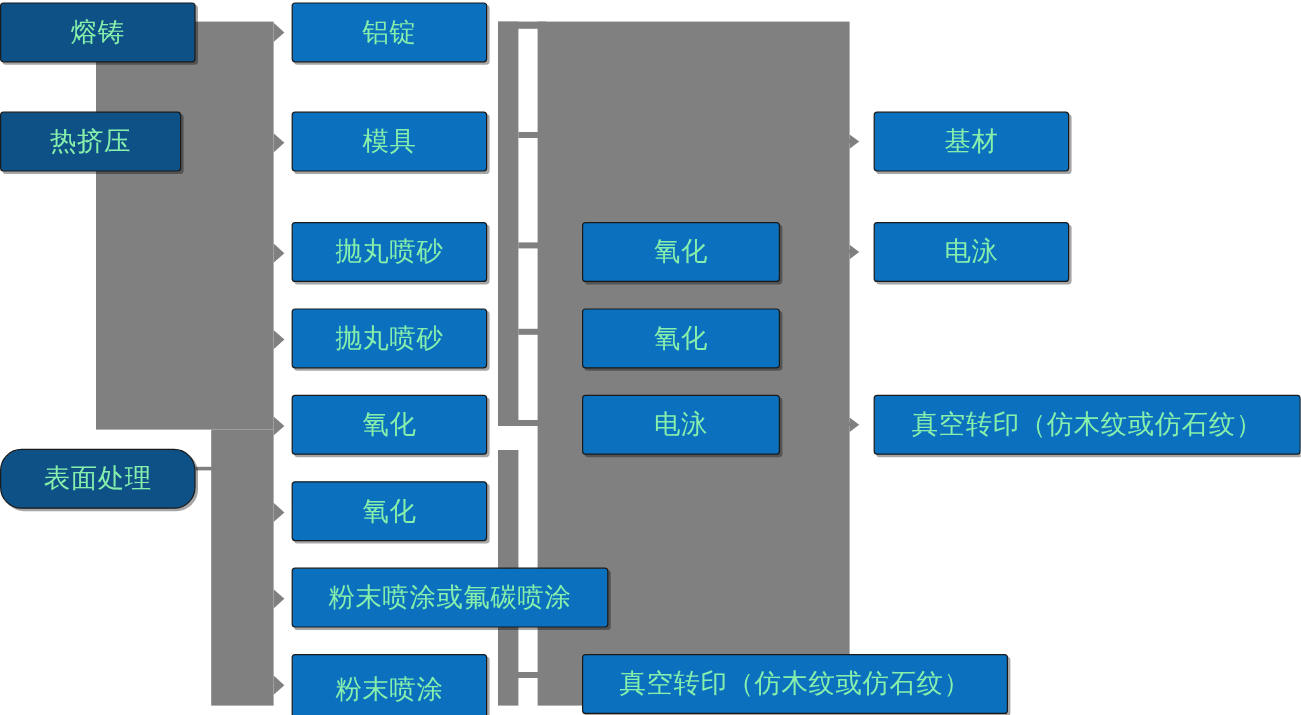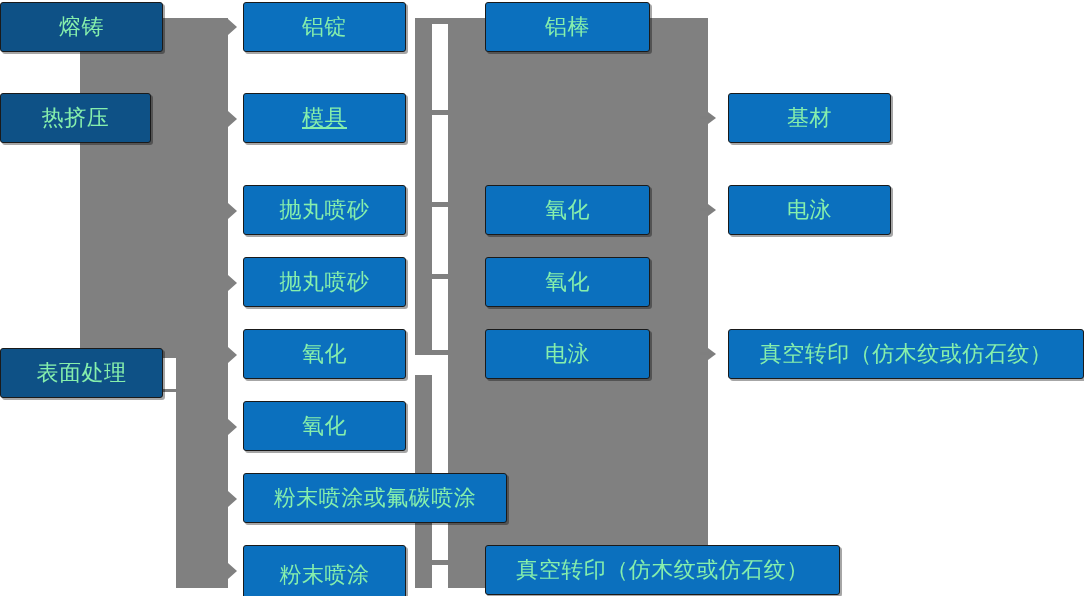--- a/index.html
+++ b/index.html
@@ -102,28 +102,28 @@
   <div class="conn" style="left:700px; top:208px; width:10px;"></div>
   <div class="conn-head" style="left:708px; top:348px;"></div>
   <div class="conn" style="left:700px; top:352px; width:10px;"></div>
 
   <div class="box dark" style="left:0px; top:2px; width:163px; height:50px;">
     <span>熔铸</span>
   </div>
   <div class="box dark" style="left:0px; top:93px; width:151px; height:50px;">
     <span>热挤压</span>
   </div>
-  <div class="box dark" style="left:0px; top:348px; width:163px; height:50px;">
+  <div class="box dark" style="left:0px; top:374px; width:163px; height:50px;border-radius:18px;">
     <span>表面处理</span>
   </div>
 
   <div class="box light" style="left:243px; top:2px; width:163px; height:50px;">
     <span>铝锭</span>
   </div>
-  <div class="box light" style="left:243px; top:93px; width:163px; height:50px;text-decoration:underline;">
+  <div class="box light" style="left:243px; top:93px; width:163px; height:50px;">
     <span>模具</span>
   </div>
   <div class="box light" style="left:243px; top:185px; width:163px; height:50px;">
     <span>抛丸喷砂</span>
   </div>
   <div class="box light" style="left:243px; top:257px; width:163px; height:50px;">
     <span>抛丸喷砂</span>
   </div>
   <div class="box light" style="left:243px; top:329px; width:163px; height:50px;">
     <span>氧化</span>
@@ -131,23 +131,20 @@
   <div class="box light" style="left:243px; top:401px; width:163px; height:50px;">
     <span>氧化</span>
   </div>
   <div class="box light" style="left:243px; top:473px; width:264px; height:50px;">
     <span>粉末喷涂或氟碳喷涂</span>
   </div>
   <div class="box light" style="left:243px; top:545px; width:163px; height:60px;">
     <span>粉末喷涂</span>
   </div>
 
-  <div class="box light" style="left:485px; top:2px; width:165px; height:50px;">
-    <span>铝棒</span>
-  </div>
   <div class="box light" style="left:485px; top:185px; width:165px; height:50px;">
     <span>氧化</span>
   </div>
   <div class="box light" style="left:485px; top:257px; width:165px; height:50px;">
     <span>氧化</span>
   </div>
   <div class="box light" style="left:485px; top:329px; width:165px; height:50px;">
     <span>电泳</span>
   </div>
   <div class="box light" style="left:485px; top:545px; width:355px; height:50px;">

